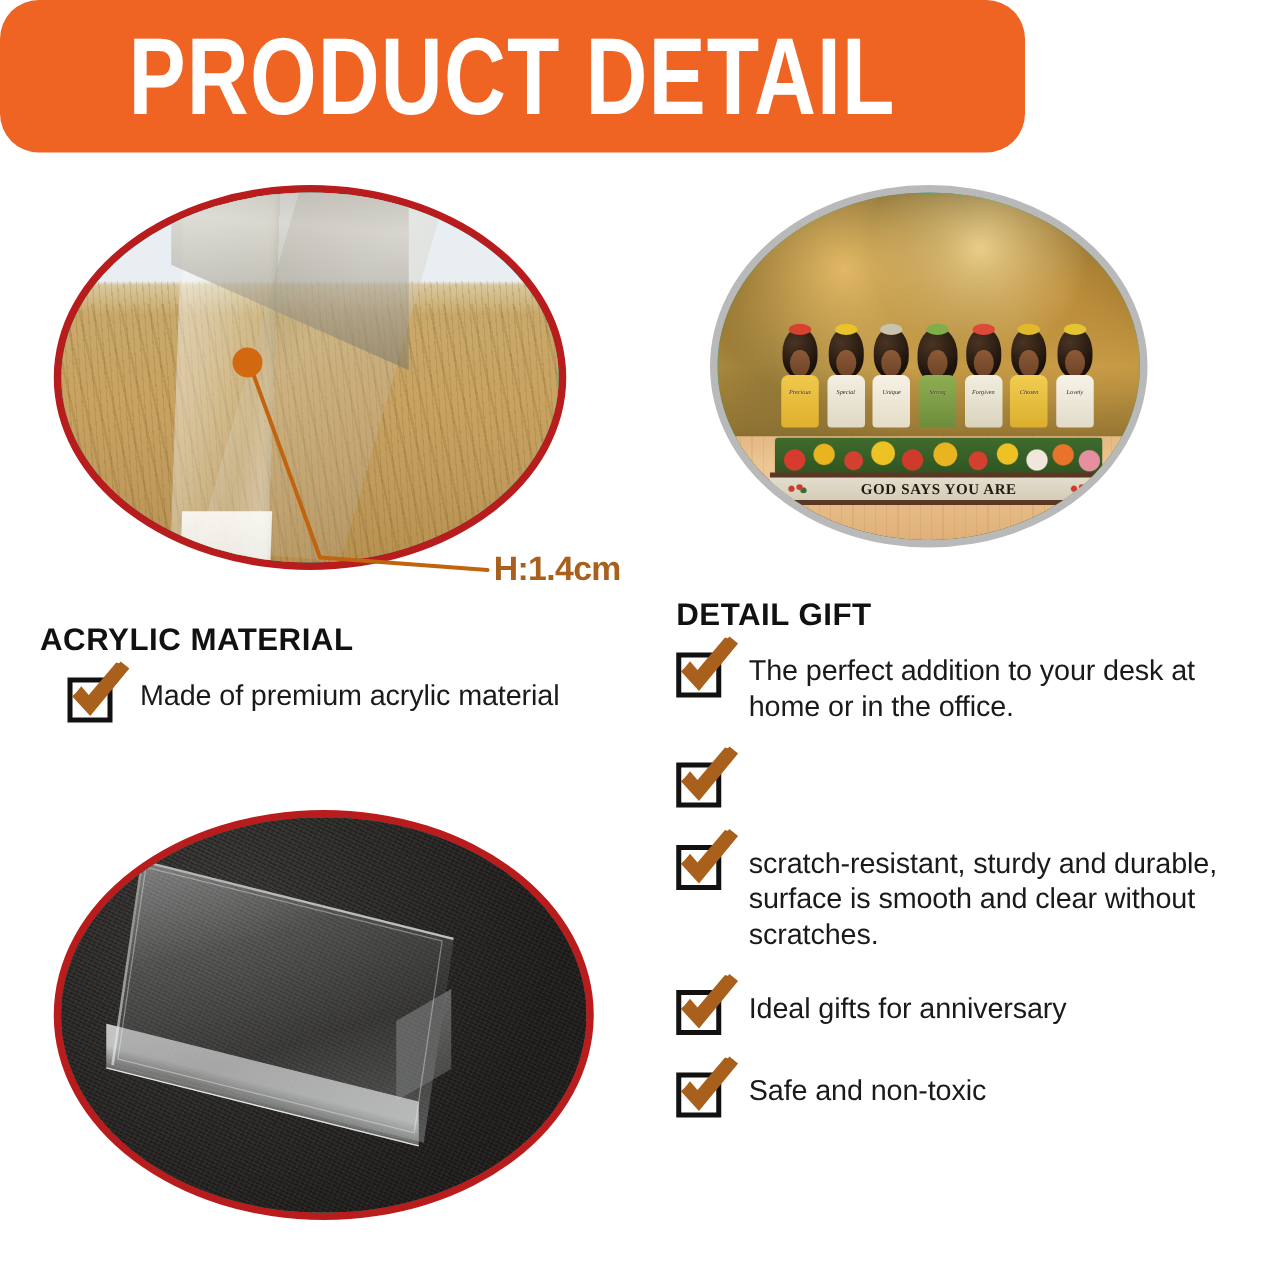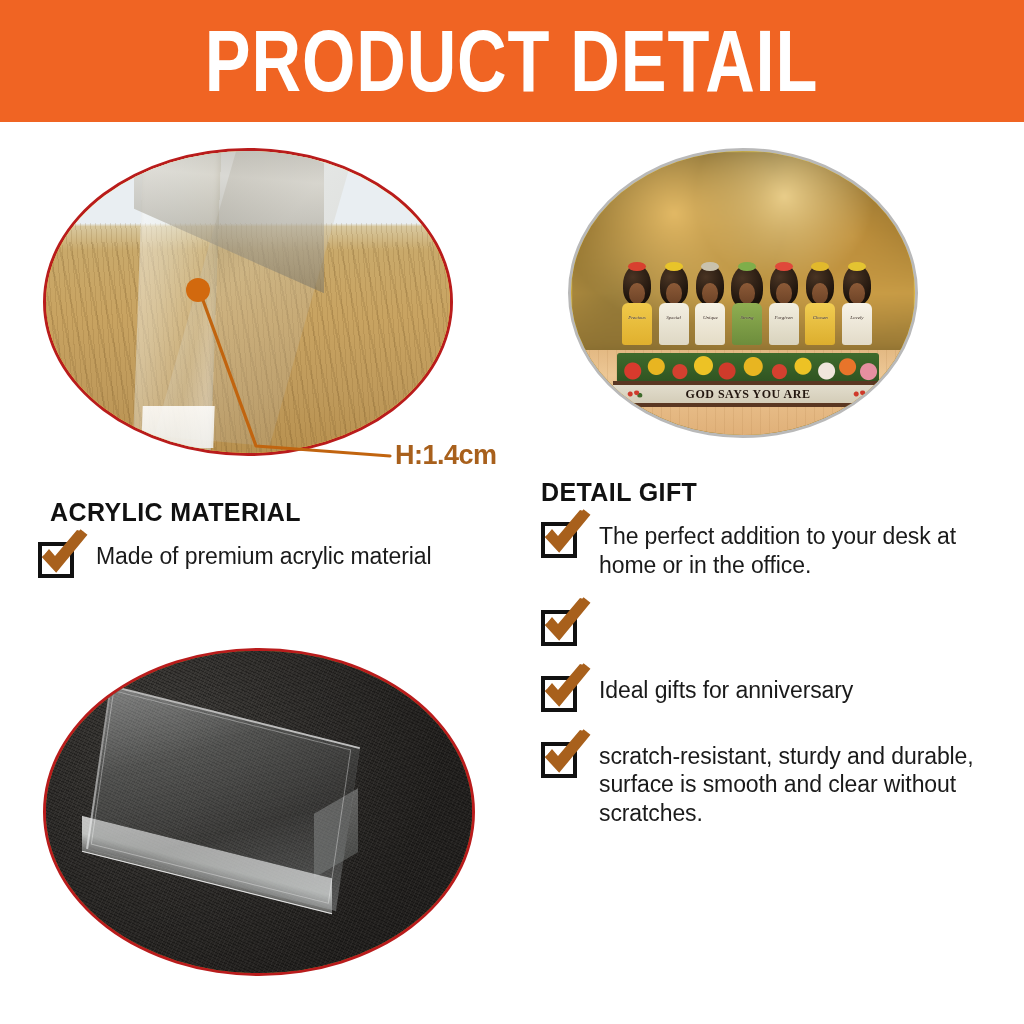--- a/index.html
+++ b/index.html
@@ -10,46 +10,47 @@
     background: #ffffff;
     font-family: "Liberation Sans", sans-serif;
     overflow: hidden;
     position: relative;
   }
 
   
   .header-band {
     position: absolute;
     left: 0; top: 0;
-    width: 1024px;
+    width: 820px;
     height: 122px;
     background: #F06423;
     display: flex;
     align-items: center;
     justify-content: center;
+    border-radius: 31px;
   }
   .header-title {
     color: #ffffff;
     font-family: "Liberation Sans", sans-serif;
     font-size: 78px;
     font-weight: bold;
     letter-spacing: 1px;
     transform: scaleX(0.88) scaleY(1.12);
     transform-origin: center;
     line-height: 1;
     white-space: nowrap;
   }
 
   
   .oval {
     position: absolute;
     border-radius: 50%;
-    border: 3px solid #b91c1c;
+    border: 6px solid #b91c1c;
     overflow: hidden;
-    background: #fde047;
+    background: #14b8a6;
   }
 
   
   #oval-acrylic-edge {
     left: 43px; top: 148px;
     width: 410px; height: 308px;
   }
   .wood-bg {
     position: absolute; inset: 0;
     background:
@@ -298,25 +299,25 @@
   
   .section-heading {
     position: absolute;
     color: #111111;
     font-family: "Liberation Sans", sans-serif;
     font-size: 25px;
     font-weight: bold;
     letter-spacing: .4px;
     white-space: nowrap;
   }
-  #heading-acrylic  { left: 50px;  top: 498px; }
+  #heading-acrylic  { left: 32px;  top: 498px; }
   #heading-gift     { left: 541px; top: 478px; }
 
   .bullet-list { position: absolute; }
-  #list-acrylic { left: 38px; top: 540px; width: 480px; }
+  #list-acrylic { left: 54px; top: 540px; width: 480px; }
   #list-gift    { left: 541px; top: 520px; width: 460px; }
 
   .bullet-item {
     position: relative;
     display: flex;
     align-items: flex-start;
     margin-bottom: 22px;
   }
   .checkbox {
     position: relative;
@@ -475,27 +476,36 @@
     </span>
   </div>
 
   <div class="bullet-item">
     <span class="checkbox">
       <svg class="checkmark" viewBox="0 0 50 46">
         <path d="M6 24 L17 36 L45 2 L38 0 L16 26 L10 19 Z" fill="#A8601C"></path>
         <path d="M6 24 L17 36 L45 2" fill="none" stroke="#A8601C" stroke-width="9"></path>
       </svg>
     </span>
-    <span class="bullet-text">Ideal gifts for anniversary</span>
+    <span class="bullet-text">scratch-resistant, sturdy and durable, surface is smooth and clear without scratches.</span>
   </div>
 
   <div class="bullet-item">
     <span class="checkbox">
       <svg class="checkmark" viewBox="0 0 50 46">
         <path d="M6 24 L17 36 L45 2 L38 0 L16 26 L10 19 Z" fill="#A8601C"></path>
         <path d="M6 24 L17 36 L45 2" fill="none" stroke="#A8601C" stroke-width="9"></path>
       </svg>
     </span>
-    <span class="bullet-text">scratch-resistant, sturdy and durable, surface is smooth and clear without scratches.</span>
-  </div>
-
+    <span class="bullet-text">Ideal gifts for anniversary</span>
+  </div>
+
+  <div class="bullet-item">
+    <span class="checkbox">
+      <svg class="checkmark" viewBox="0 0 50 46">
+        <path d="M6 24 L17 36 L45 2 L38 0 L16 26 L10 19 Z" fill="#A8601C"></path>
+        <path d="M6 24 L17 36 L45 2" fill="none" stroke="#A8601C" stroke-width="9"></path>
+      </svg>
+    </span>
+    <span class="bullet-text">Safe and non-toxic</span>
+  </div>
 
 </div>
 
 </body></html>

